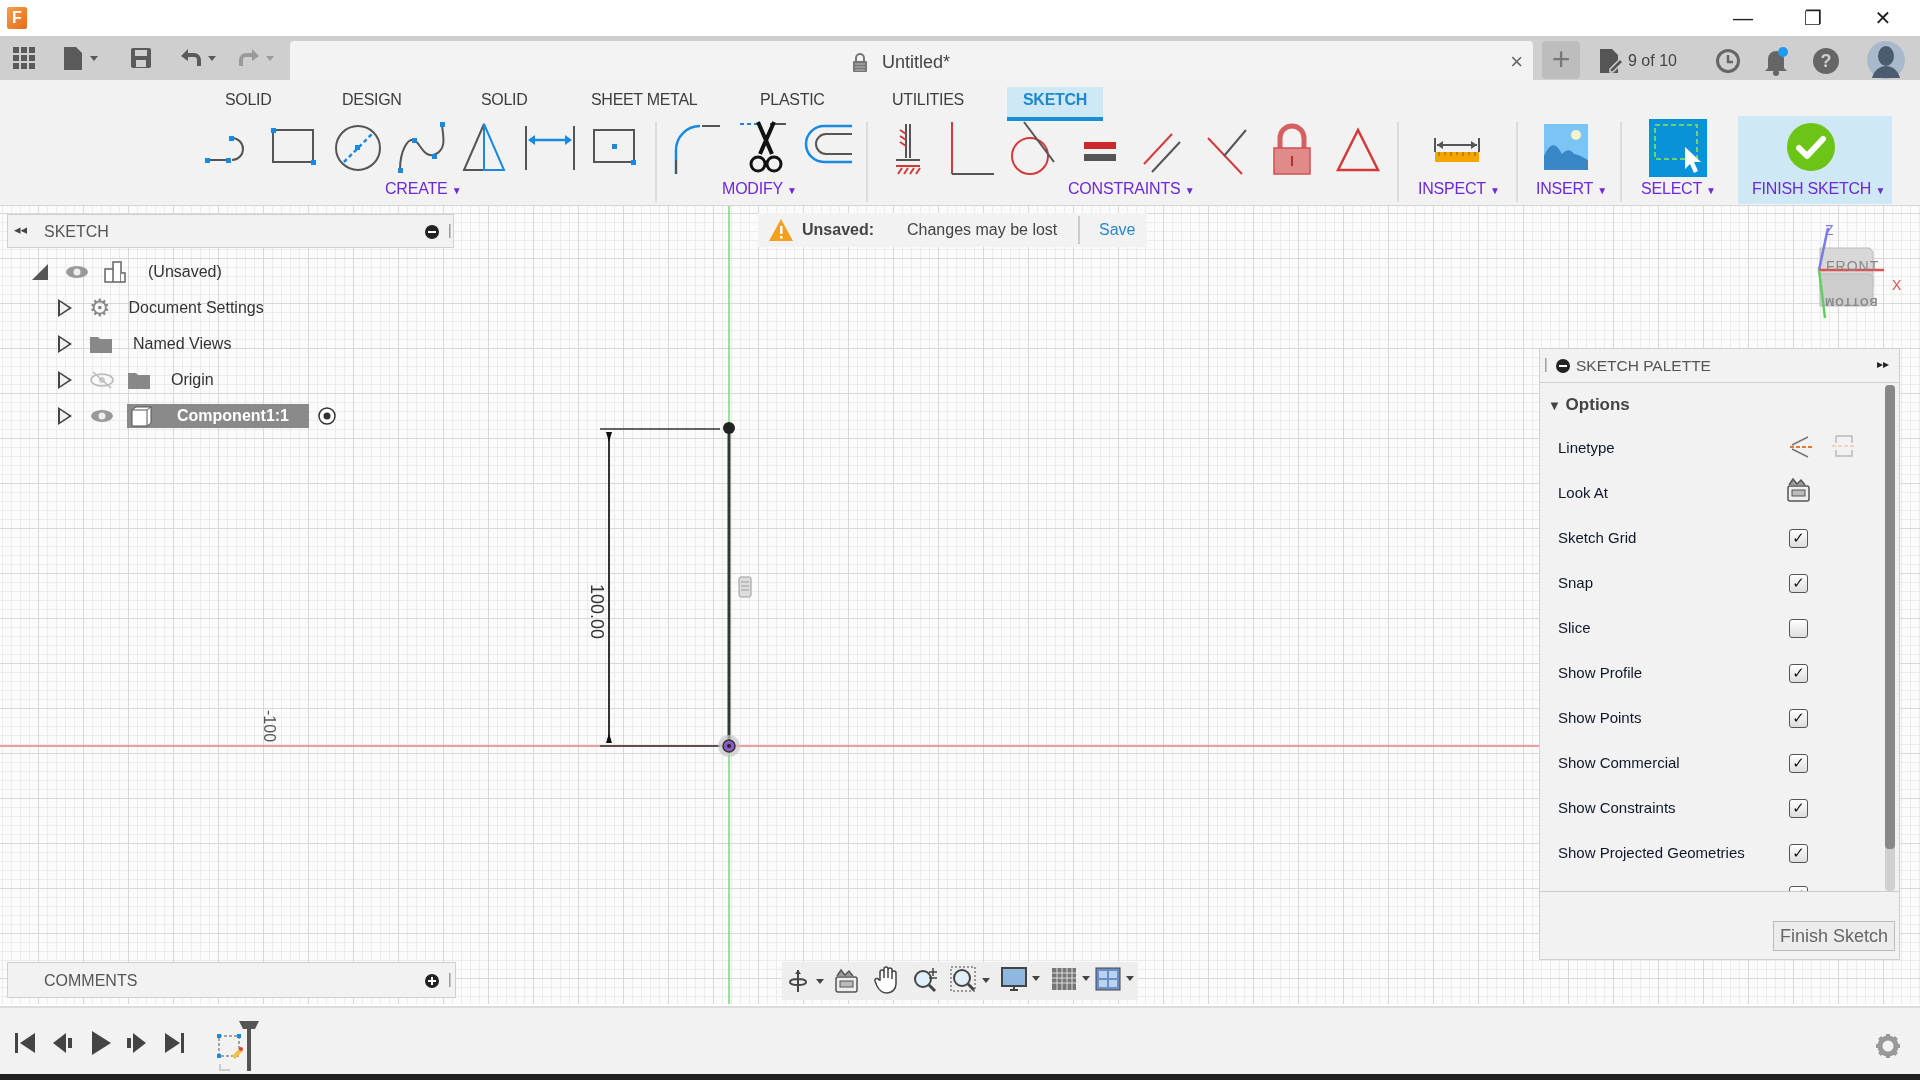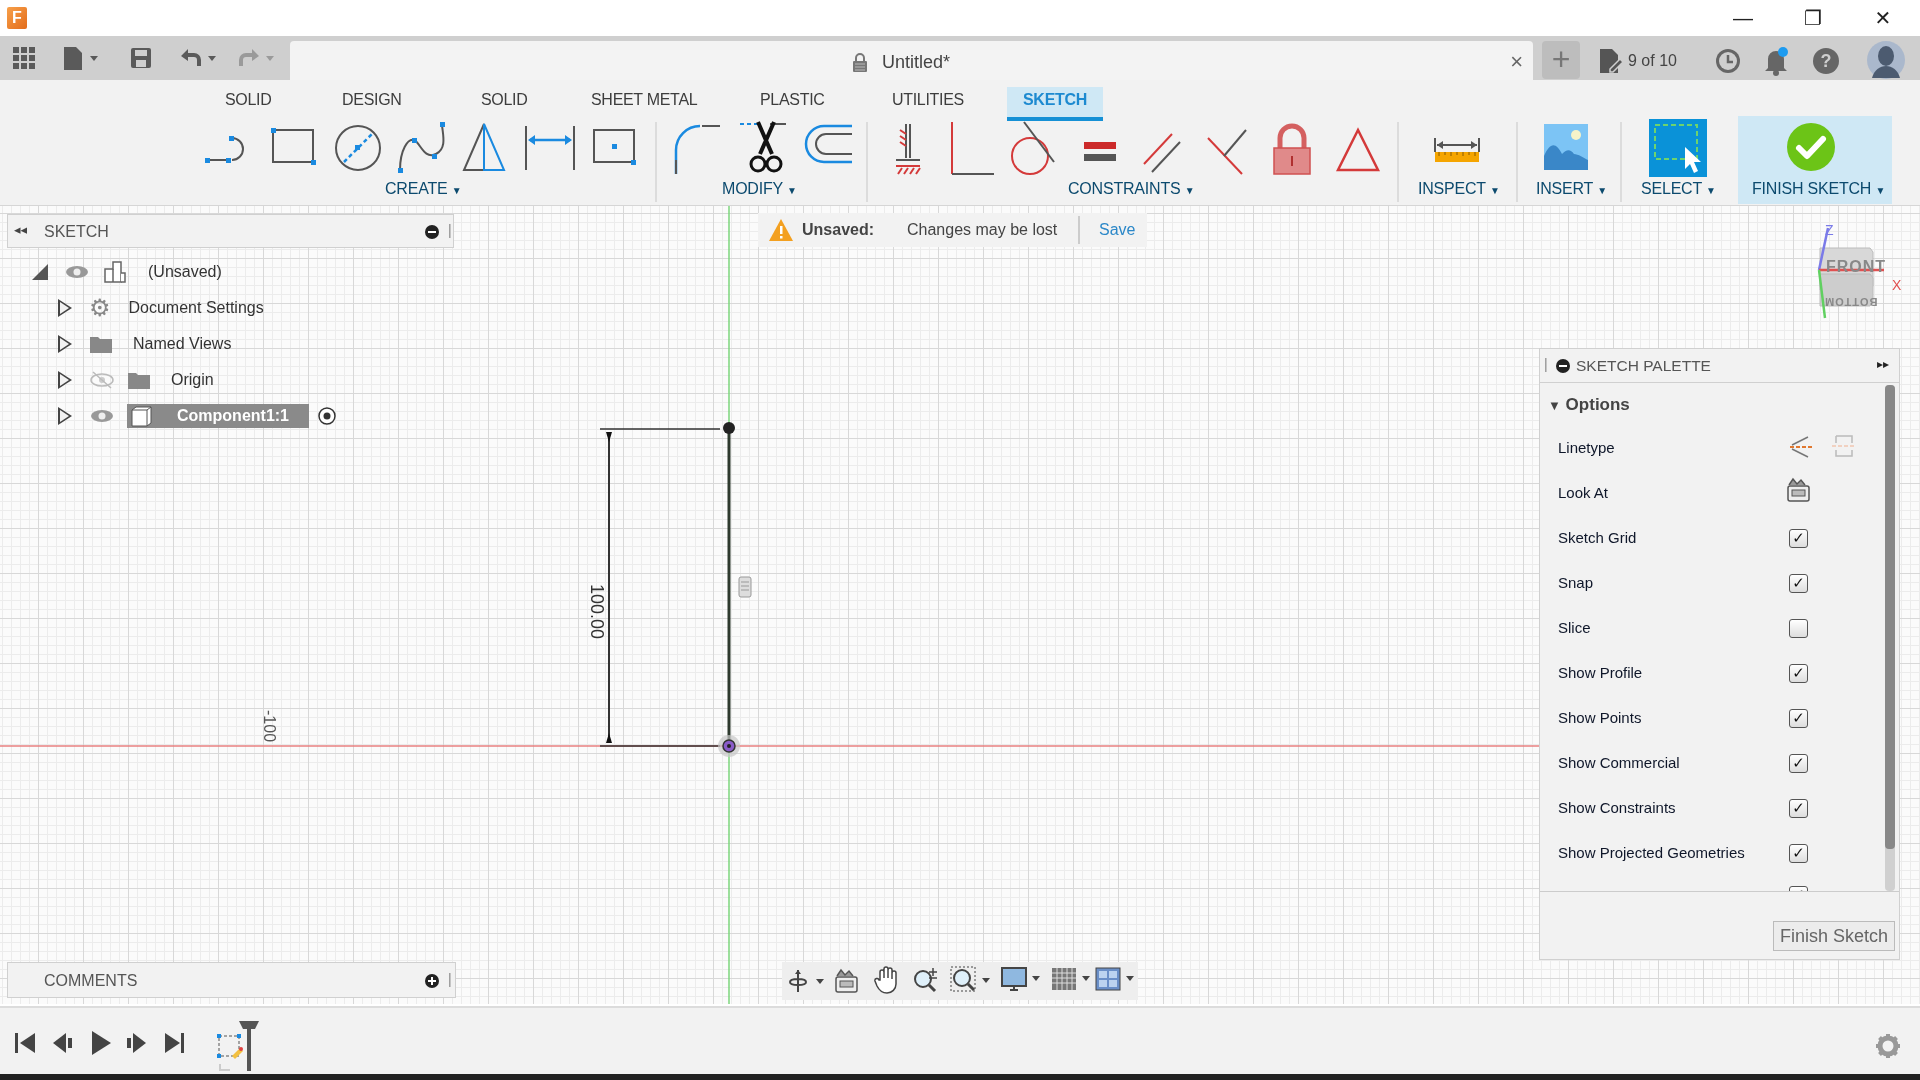--- a/index.html
+++ b/index.html
@@ -14,21 +14,21 @@
 #doc-tab{position:absolute;left:290px;top:41px;width:1243px;height:43px;background:#f3f3f3;border-radius:4px 4px 0 0}
 #doc-tab .lock{position:absolute;left:562px;top:12px;width:16px;height:20px}
 #doc-tab .name{position:absolute;left:592px;top:11px;font-size:18px;color:#444}
 #doc-tab .x{position:absolute;right:10px;top:8px;font-size:22px;color:#666}
 #newtab{position:absolute;left:1542px;top:41px;width:38px;height:38px;background:#bdbdbd;border-radius:4px;color:#777;font-size:32px;text-align:center;line-height:36px}
 #ribbon{position:absolute;left:0;top:80px;width:1920px;height:126px;background:#f2f2f2;border-bottom:1px solid #d6d6d6}
 .rtab{position:absolute;top:10px;font-size:16px;color:#3d3d3d;height:28px;line-height:20px;letter-spacing:-0.3px}
 .rtab.active{background:#cfe8f5;color:#1d8ad0;font-weight:bold;padding:0 16px;border-bottom:4px solid #1590d5}
 #design-btn{position:absolute;left:17px;top:19px;width:165px;height:92px;border:2px solid #dedede;border-radius:5px;background:#f3f3f3;font-size:16px;font-weight:bold;color:#333;display:flex;align-items:center;justify-content:center}
 .tool{position:absolute;top:40px;width:56px;height:56px}
-.grp-label{position:absolute;top:100px;font-size:16px;color:#0c4a6e;letter-spacing:-0.2px}
+.grp-label{position:absolute;top:100px;font-size:16px;color:#6d28d9;letter-spacing:-0.2px}
 .sep{position:absolute;top:42px;width:2px;height:80px;background:#dcdcdc}
 #finish-area{position:absolute;left:1738px;top:36px;width:154px;height:88px;background:#cfe8f5}
 #canvas{position:absolute;left:0;top:206px;width:1920px;height:798px;background-color:#fbfbfb;
 background-image:linear-gradient(#d8d8d8 1px,transparent 1px),linear-gradient(90deg,#d8d8d8 1px,transparent 1px),linear-gradient(#ececec 1px,transparent 1px),linear-gradient(90deg,#ececec 1px,transparent 1px);
 background-size:45px 45px,45px 45px,9px 9px,9px 9px;background-position:-7px 7px,-7px 7px,-7px 7px,-7px 7px}
 .panel{position:absolute;background:#f2f2f2;border:1px solid #d0d0d0}
 #browser-head{left:7px;top:214px;width:447px;height:34px}
 .ph-label{position:absolute;top:8px;font-size:16px;color:#555}
 .tree-row{position:absolute;height:30px;display:flex;align-items:center;font-size:16px;color:#333}
 .tri{width:0;height:0;border-top:9px solid transparent;border-bottom:9px solid transparent;border-left:14px solid #444;position:relative}
@@ -305,21 +305,21 @@
   <div class="abs" style="left:278px;top:504px;font-size:16px;color:#555;transform:rotate(90deg);transform-origin:left top">-100</div>
 
   <div class="abs" style="left:1812px;top:16px;width:70px;height:90px">
     <svg width="110" height="120" viewBox="0 0 110 120" style="position:absolute;left:-10px;top:-4px">
       <path d="M18 30h50l3 4v34l-3 4H18z" fill="#d8d8d8" stroke="#bbb"></path>
       <path d="M18 56h50l3 4v24l-3 4H18z" fill="#cdcdcd" stroke="#bbb"></path>
       <line x1="17" y1="52" x2="26" y2="10" stroke="#7a7ae8" stroke-width="2.5"></line>
       <line x1="17" y1="52" x2="82" y2="52" stroke="#e05050" stroke-width="2.5"></line>
       <line x1="17" y1="52" x2="23" y2="100" stroke="#60d060" stroke-width="2.5"></line>
     </svg>
-    <span class="abs" style="left:14px;top:36px;font-size:16px;font-weight:bold;color:#888;letter-spacing:1px">FRONT</span>
+    <span class="abs" style="left:14px;top:36px;font-size:14px;font-weight:normal;color:#888;letter-spacing:1px">FRONT</span>
     <span class="abs" style="left:12px;top:74px;font-size:11px;font-weight:bold;color:#888;letter-spacing:1px;transform:rotate(180deg)">BOTTOM</span>
     <span class="abs" style="left:80px;top:55px;font-size:14px;color:#e05050">X</span>
     <span class="abs" style="left:13px;top:0px;font-size:14px;color:#7a7ae8">Z</span>
   </div>
 </div>
 
 <div id="browser-head" class="panel">
   <span class="abs" style="left:6px;top:7px;font-size:13px;color:#444">◂◂</span>
   <span class="ph-label" style="left:36px">SKETCH</span>
   <svg class="abs" style="left:417px;top:10px" width="14" height="14">

